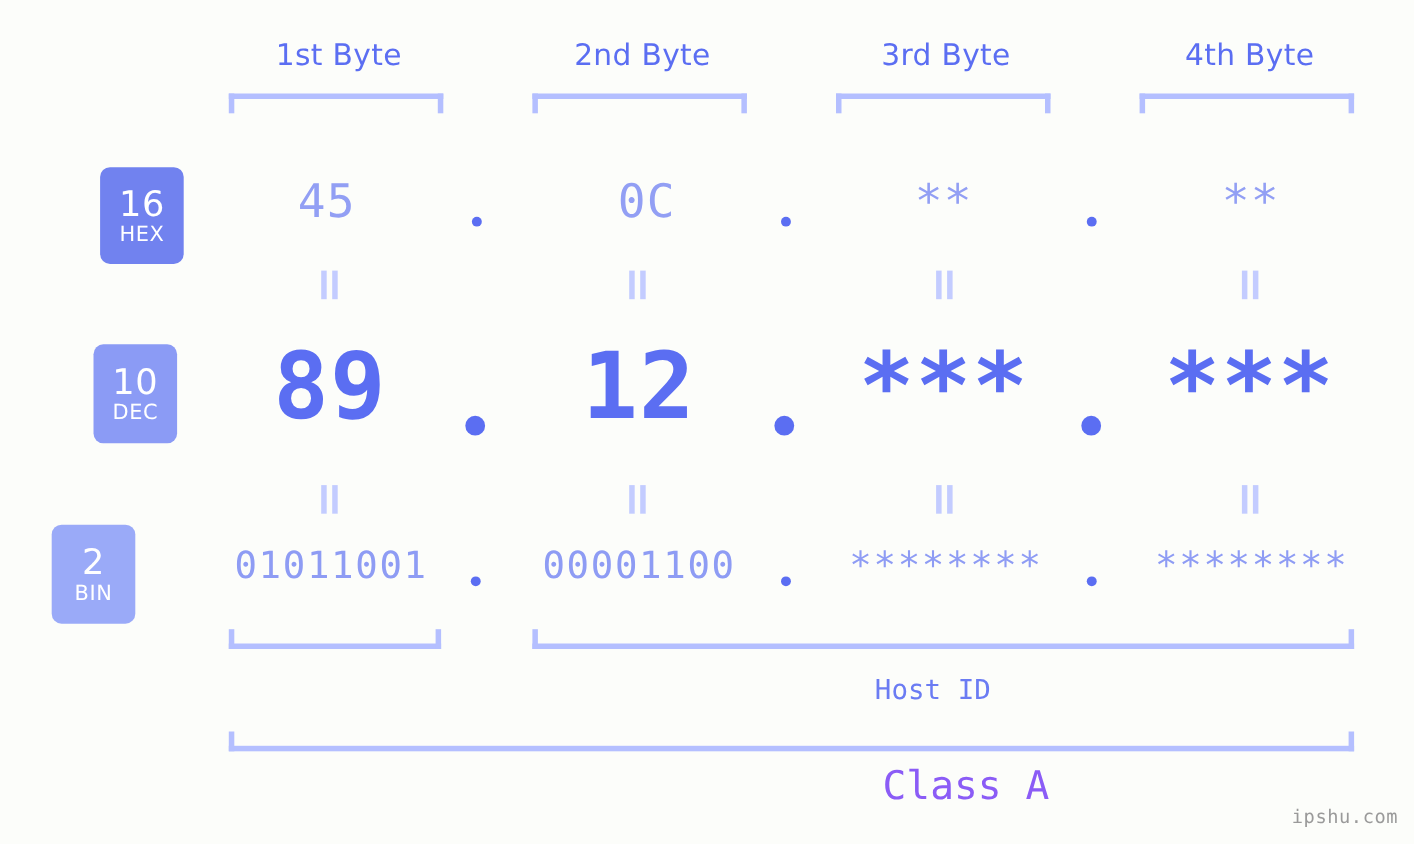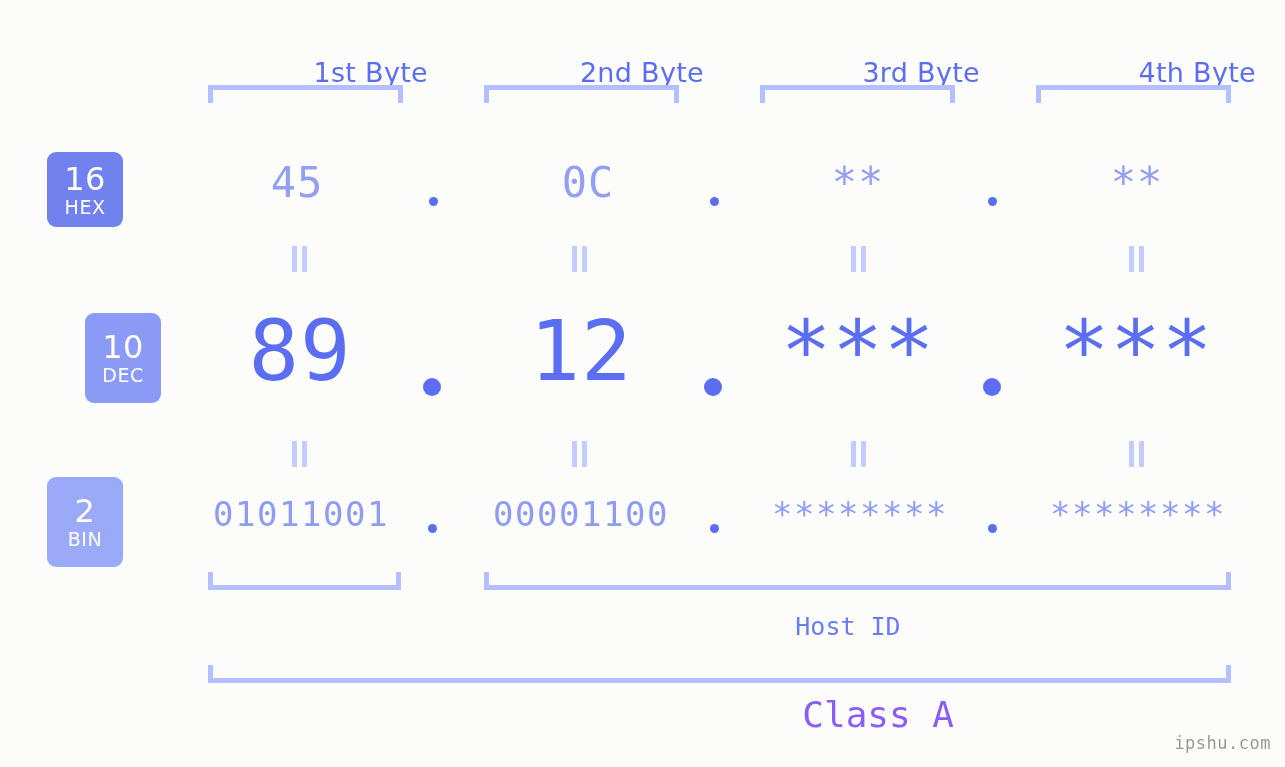--- a/index.html
+++ b/index.html
@@ -18,29 +18,28 @@
     width: 1285px;
     height: 767px;
     background: #fcfdfa;
   }
 
   
   .byte-label {
     position: absolute;
     top: 33px;
     width: 240px;
-    text-align: right;
+    text-align: center;
     font-family: "DejaVu Sans", sans-serif;
     font-size: 27px;
     font-weight: 400;
     color: #5b6ef2;
     letter-spacing: 0.3px;
     line-height: 36px;
     white-space: nowrap;
-    margin-top: 22px;
   }
 
   
   .bracket {
     position: absolute;
     border-left: 5px solid #b4bfff;
     border-right: 5px solid #b4bfff;
     height: 18px;
   }
   .bracket.down { border-top: 5px solid #b4bfff; }   
@@ -67,21 +66,21 @@
     line-height: 34px;
     letter-spacing: 0.5px;
   }
   .badge .abbr {
     font-family: "DejaVu Sans", sans-serif;
     font-size: 19px;
     font-weight: 400;
     line-height: 22px;
     letter-spacing: 0.5px;
   }
-  #badge-hex { top: 152px; height: 75px; background: #7182ef; }
+  #badge-hex { top: 152px; height: 88px; background: #7182ef; margin-left: 44px; }
   #badge-dec { top: 313px; height: 90px; background: #8b9bf5; margin-left: 38px; }
   #badge-bin { top: 477px; height: 90px; background: #9aaaf8; }
 
   
   .cell {
     position: absolute;
     width: 240px;
     text-align: center;
     white-space: nowrap;
     font-family: "DejaVu Sans Mono", monospace;
@@ -93,21 +92,21 @@
     line-height: 52px;
     color: #929ff4;
     letter-spacing: 1px;
   }
   .row-dec .cell {
     top: 300px;
     font-size: 84px;
     line-height: 102px;
     color: #5b6ef2;
     letter-spacing: 1px;
-    font-weight: 400;
+    font-weight: 700;
   }
   .row-bin .cell {
     top: 492px;
     font-size: 34px;
     line-height: 44px;
     color: #8e9cf4;
     letter-spacing: 1.5px;
   }
 
   

